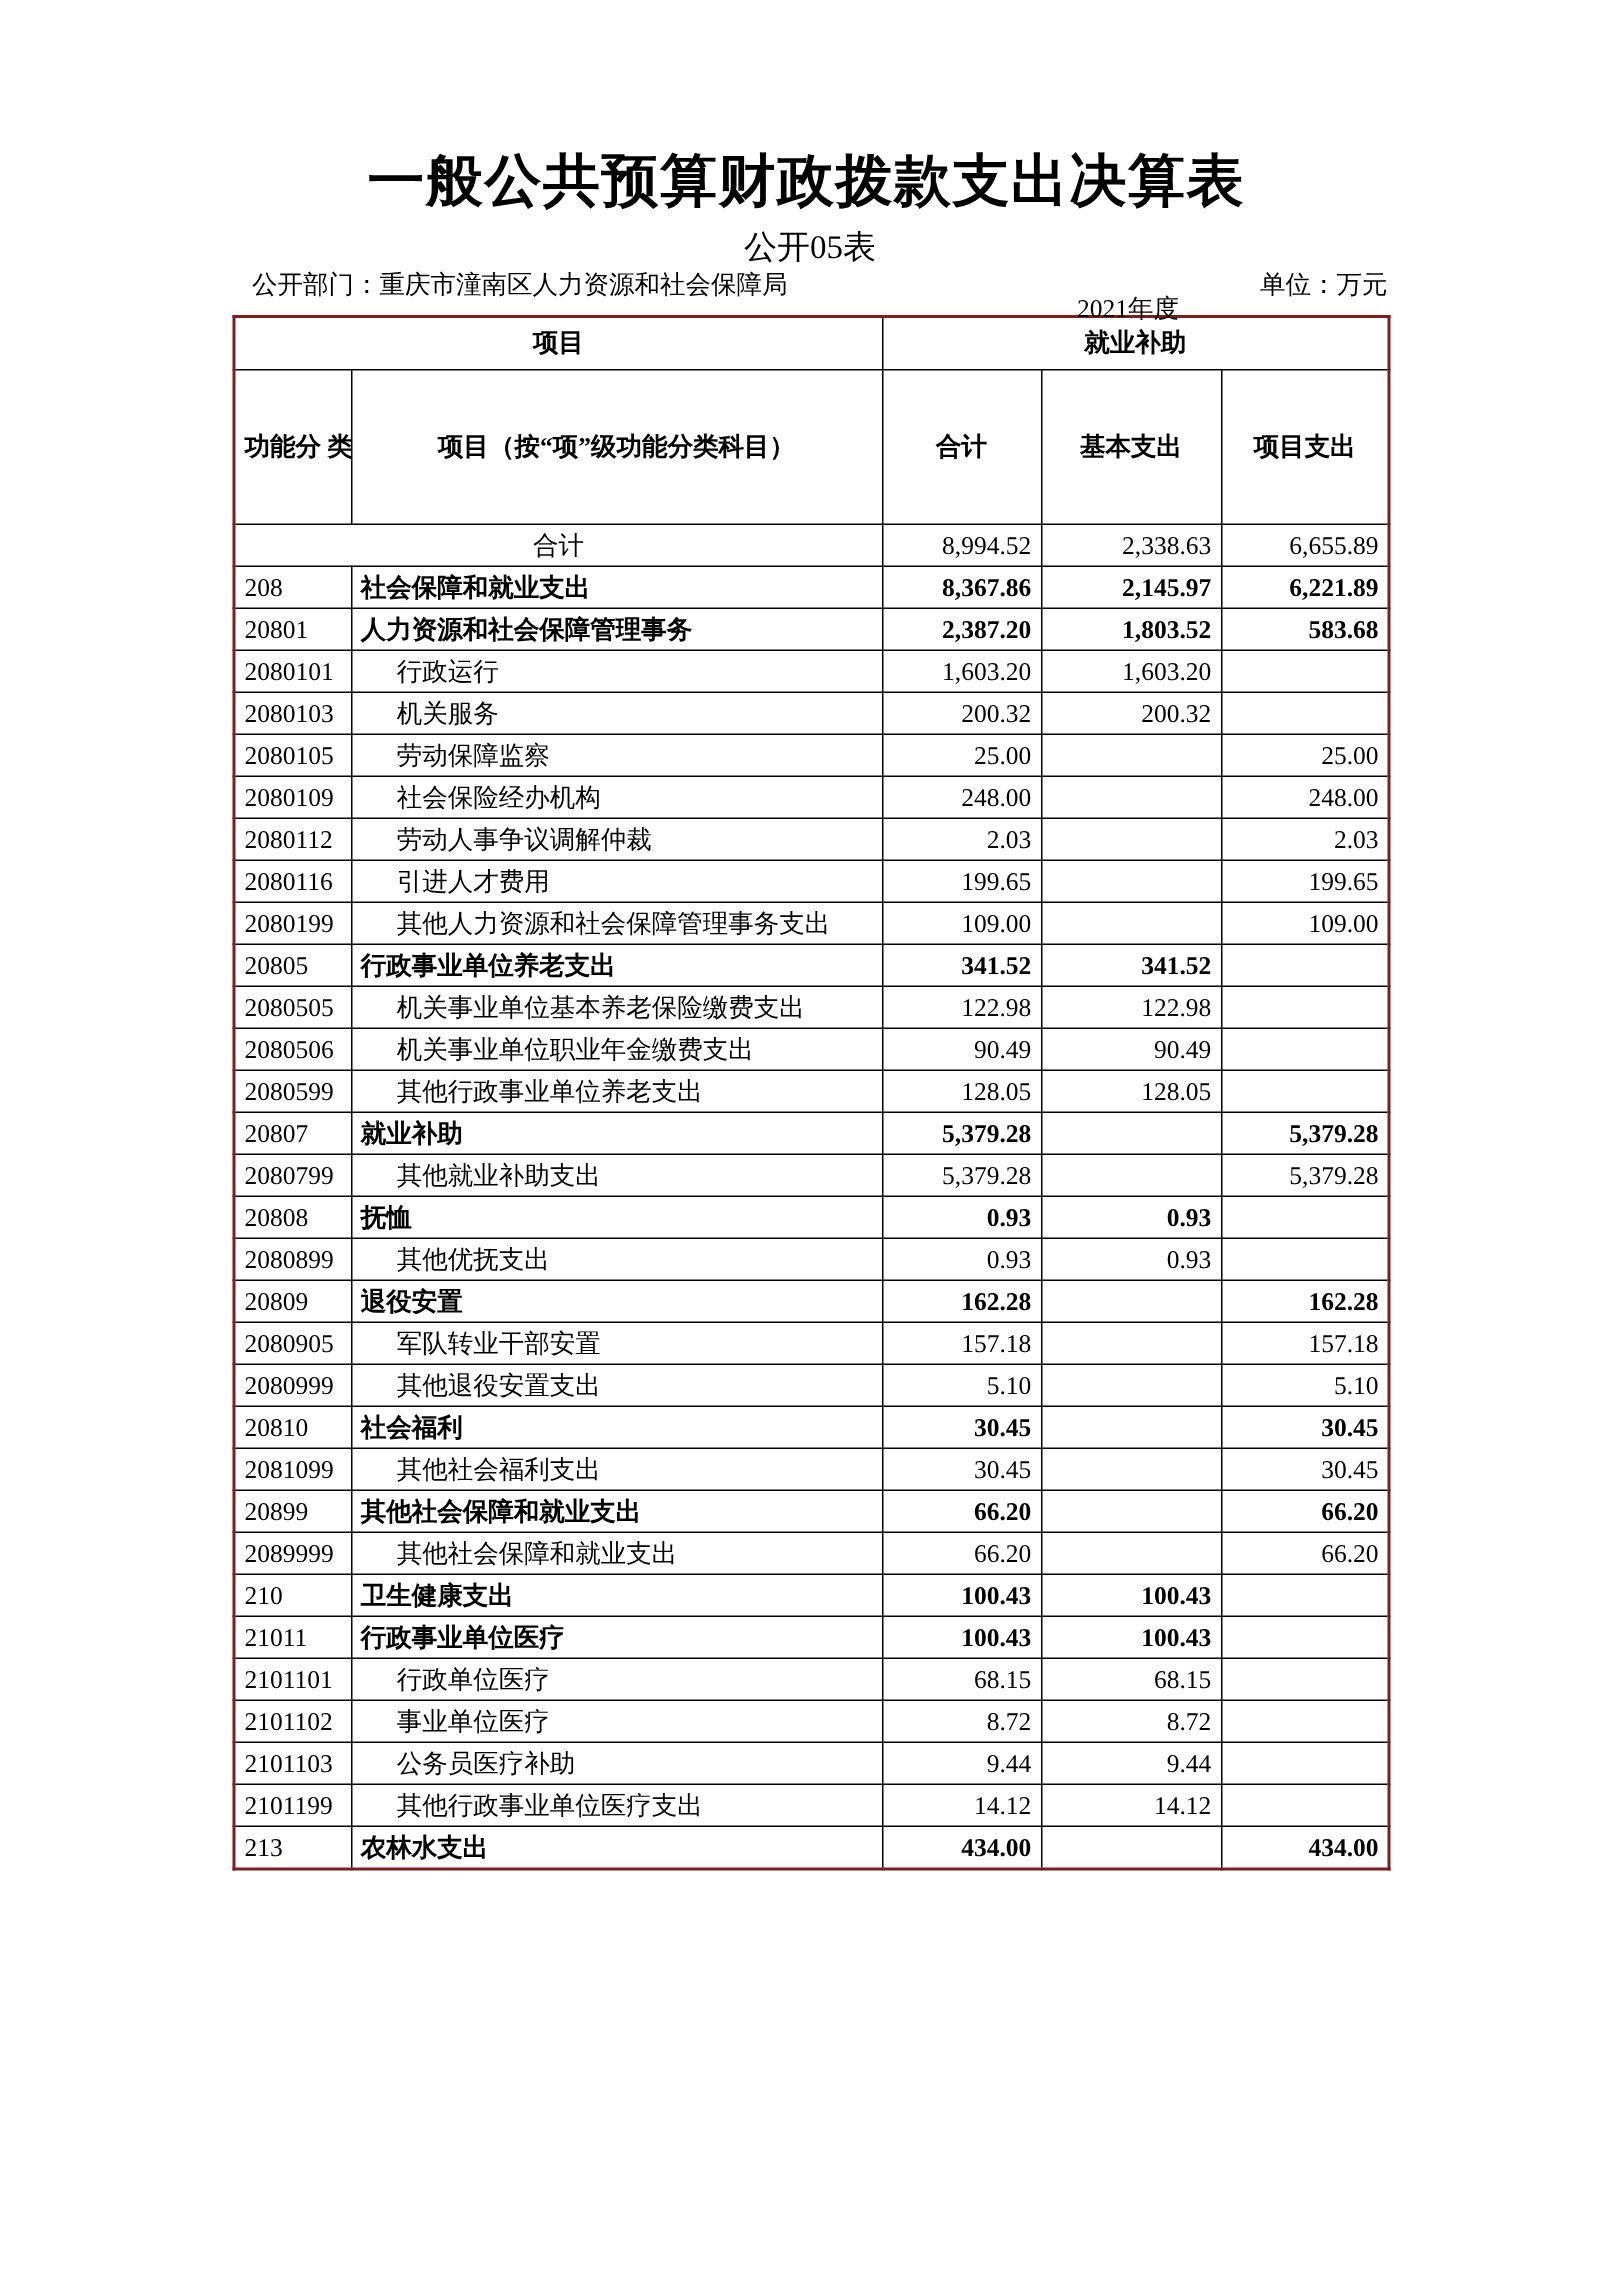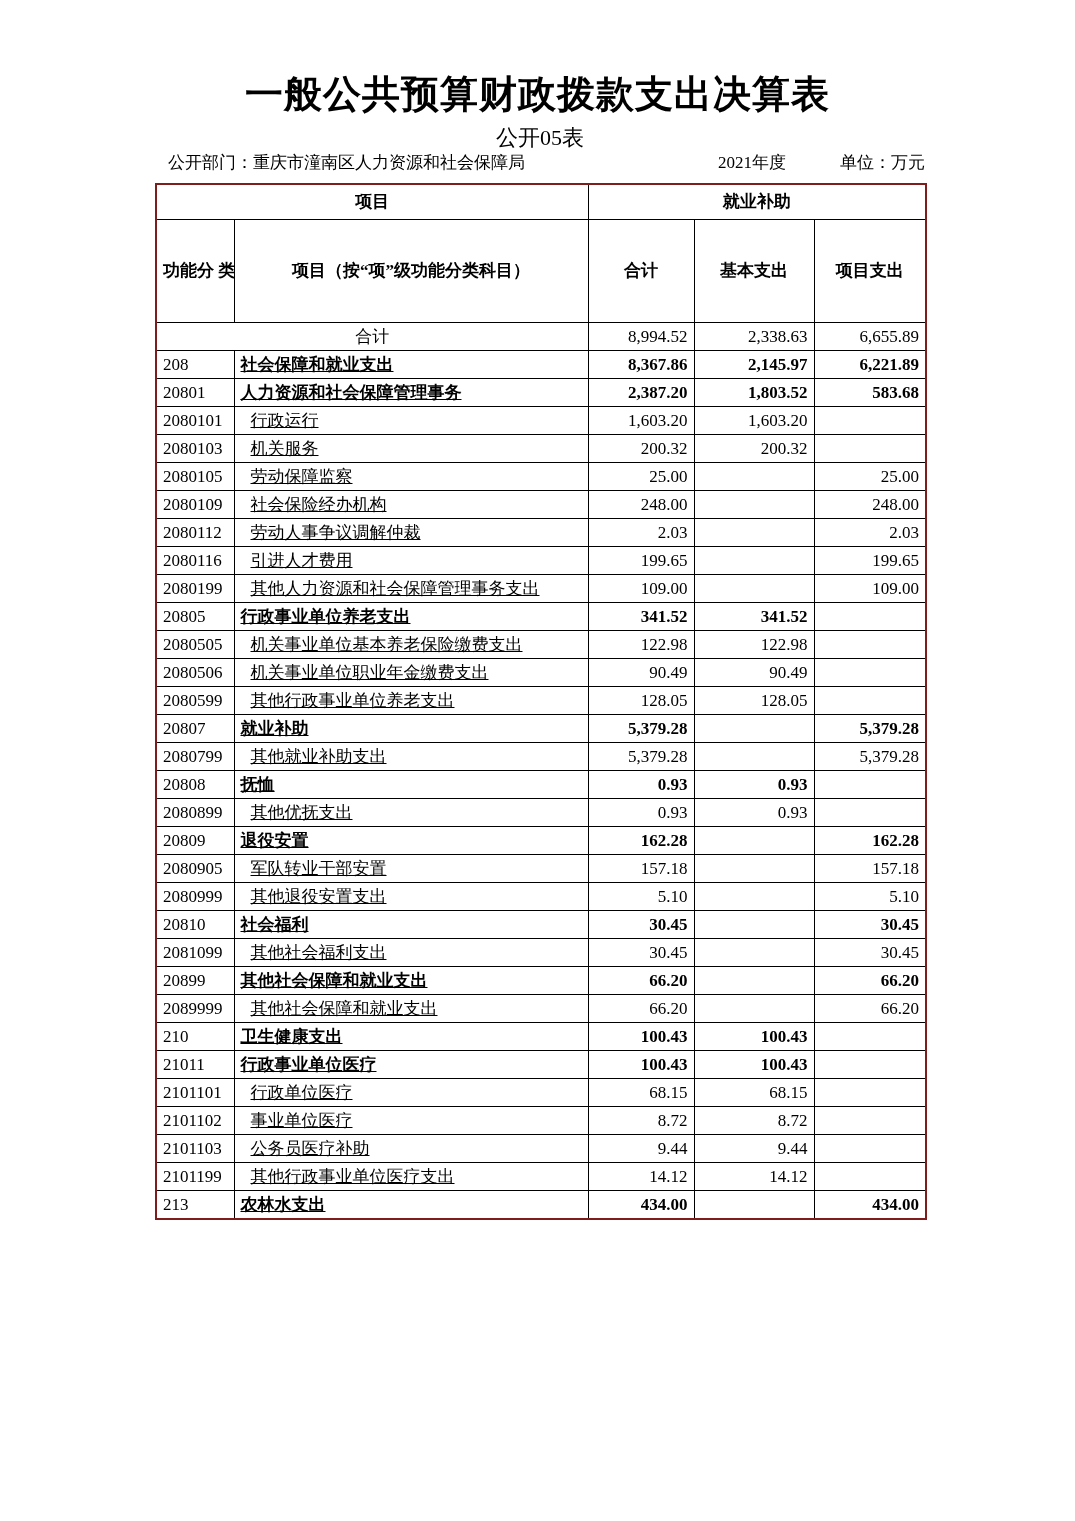--- a/index.html
+++ b/index.html
@@ -1,55 +1,55 @@
 <!DOCTYPE html>
 <html><head>
 <meta charset="utf-8">
 <style>
   html,body{margin:0;padding:0;background:#ffffff;}
   .page{
     width:1075px;height:1521px;background:#ffffff;position:relative;
     font-family:"Liberation Serif","DejaVu Serif",serif;color:#000;overflow:hidden;
   }
   .doc-title{
-    margin:0;padding-top:71px;text-align:center;
+    margin:0;padding-top:98px;text-align:center;
     font-family:"Liberation Sans","DejaVu Sans",sans-serif;
     font-weight:bold;font-size:38px;line-height:46px;letter-spacing:1px;
   }
   .table-no-line{
     width:770px;margin:10px 0 0 155px;text-align:center;
     font-size:22px;line-height:22px;
   }
   .info-line{
     width:770px;margin:2px 0 0 155px;position:relative;height:26px;
     font-size:17px;line-height:24px;
   }
   .info-dept{position:absolute;left:13px;top:0;text-align:center;}
-  .info-year{position:absolute;left:563px;top:0;}
+  .info-year{position:absolute;left:563px;top:16px;}
   .info-unit{position:absolute;right:0;top:0;}
   table.budget{
     border-collapse:collapse;table-layout:fixed;
     width:770px;margin:6px 0 0 155px;
     border:2px solid #7f1d1d;
   }
   table.budget td, table.budget th{
     border:1.5px solid #000;
     font-size:17px;line-height:1.25;vertical-align:middle;
     padding:1px 6px;overflow:hidden;white-space:nowrap;
     font-weight:normal;
   }
   tr.hdr1 th{height:32px;text-align:center;font-weight:bold;}
   tr.hdr2 th{height:100px;text-align:center;font-weight:bold;}
   th.code-head{
     text-align:left;vertical-align:middle;white-space:pre-line;padding-left:8px;
   }
   tbody tr{height:28px;}
   td.code{text-align:left;padding-left:8px;}
-  td.item{text-align:left;padding-left:8px;text-decoration:underline;}
-  tr.lv-sub td.item{padding-left:16px;}
+  td.item{text-align:left;padding-left:8px;}
+  tr.lv-sub td.item{padding-left:30px;}
   td.num{text-align:right;padding-right:9px;}
   td.total-label{text-align:center;font-weight:bold;}
   tr.lv-cat td.item, tr.lv-cat td.num{font-weight:bold;}
 </style>
 </head>
 <body>
 
 <div class="page">
 
   <h1 class="doc-title">一般公共预算财政拨款支出决算表</h1>

